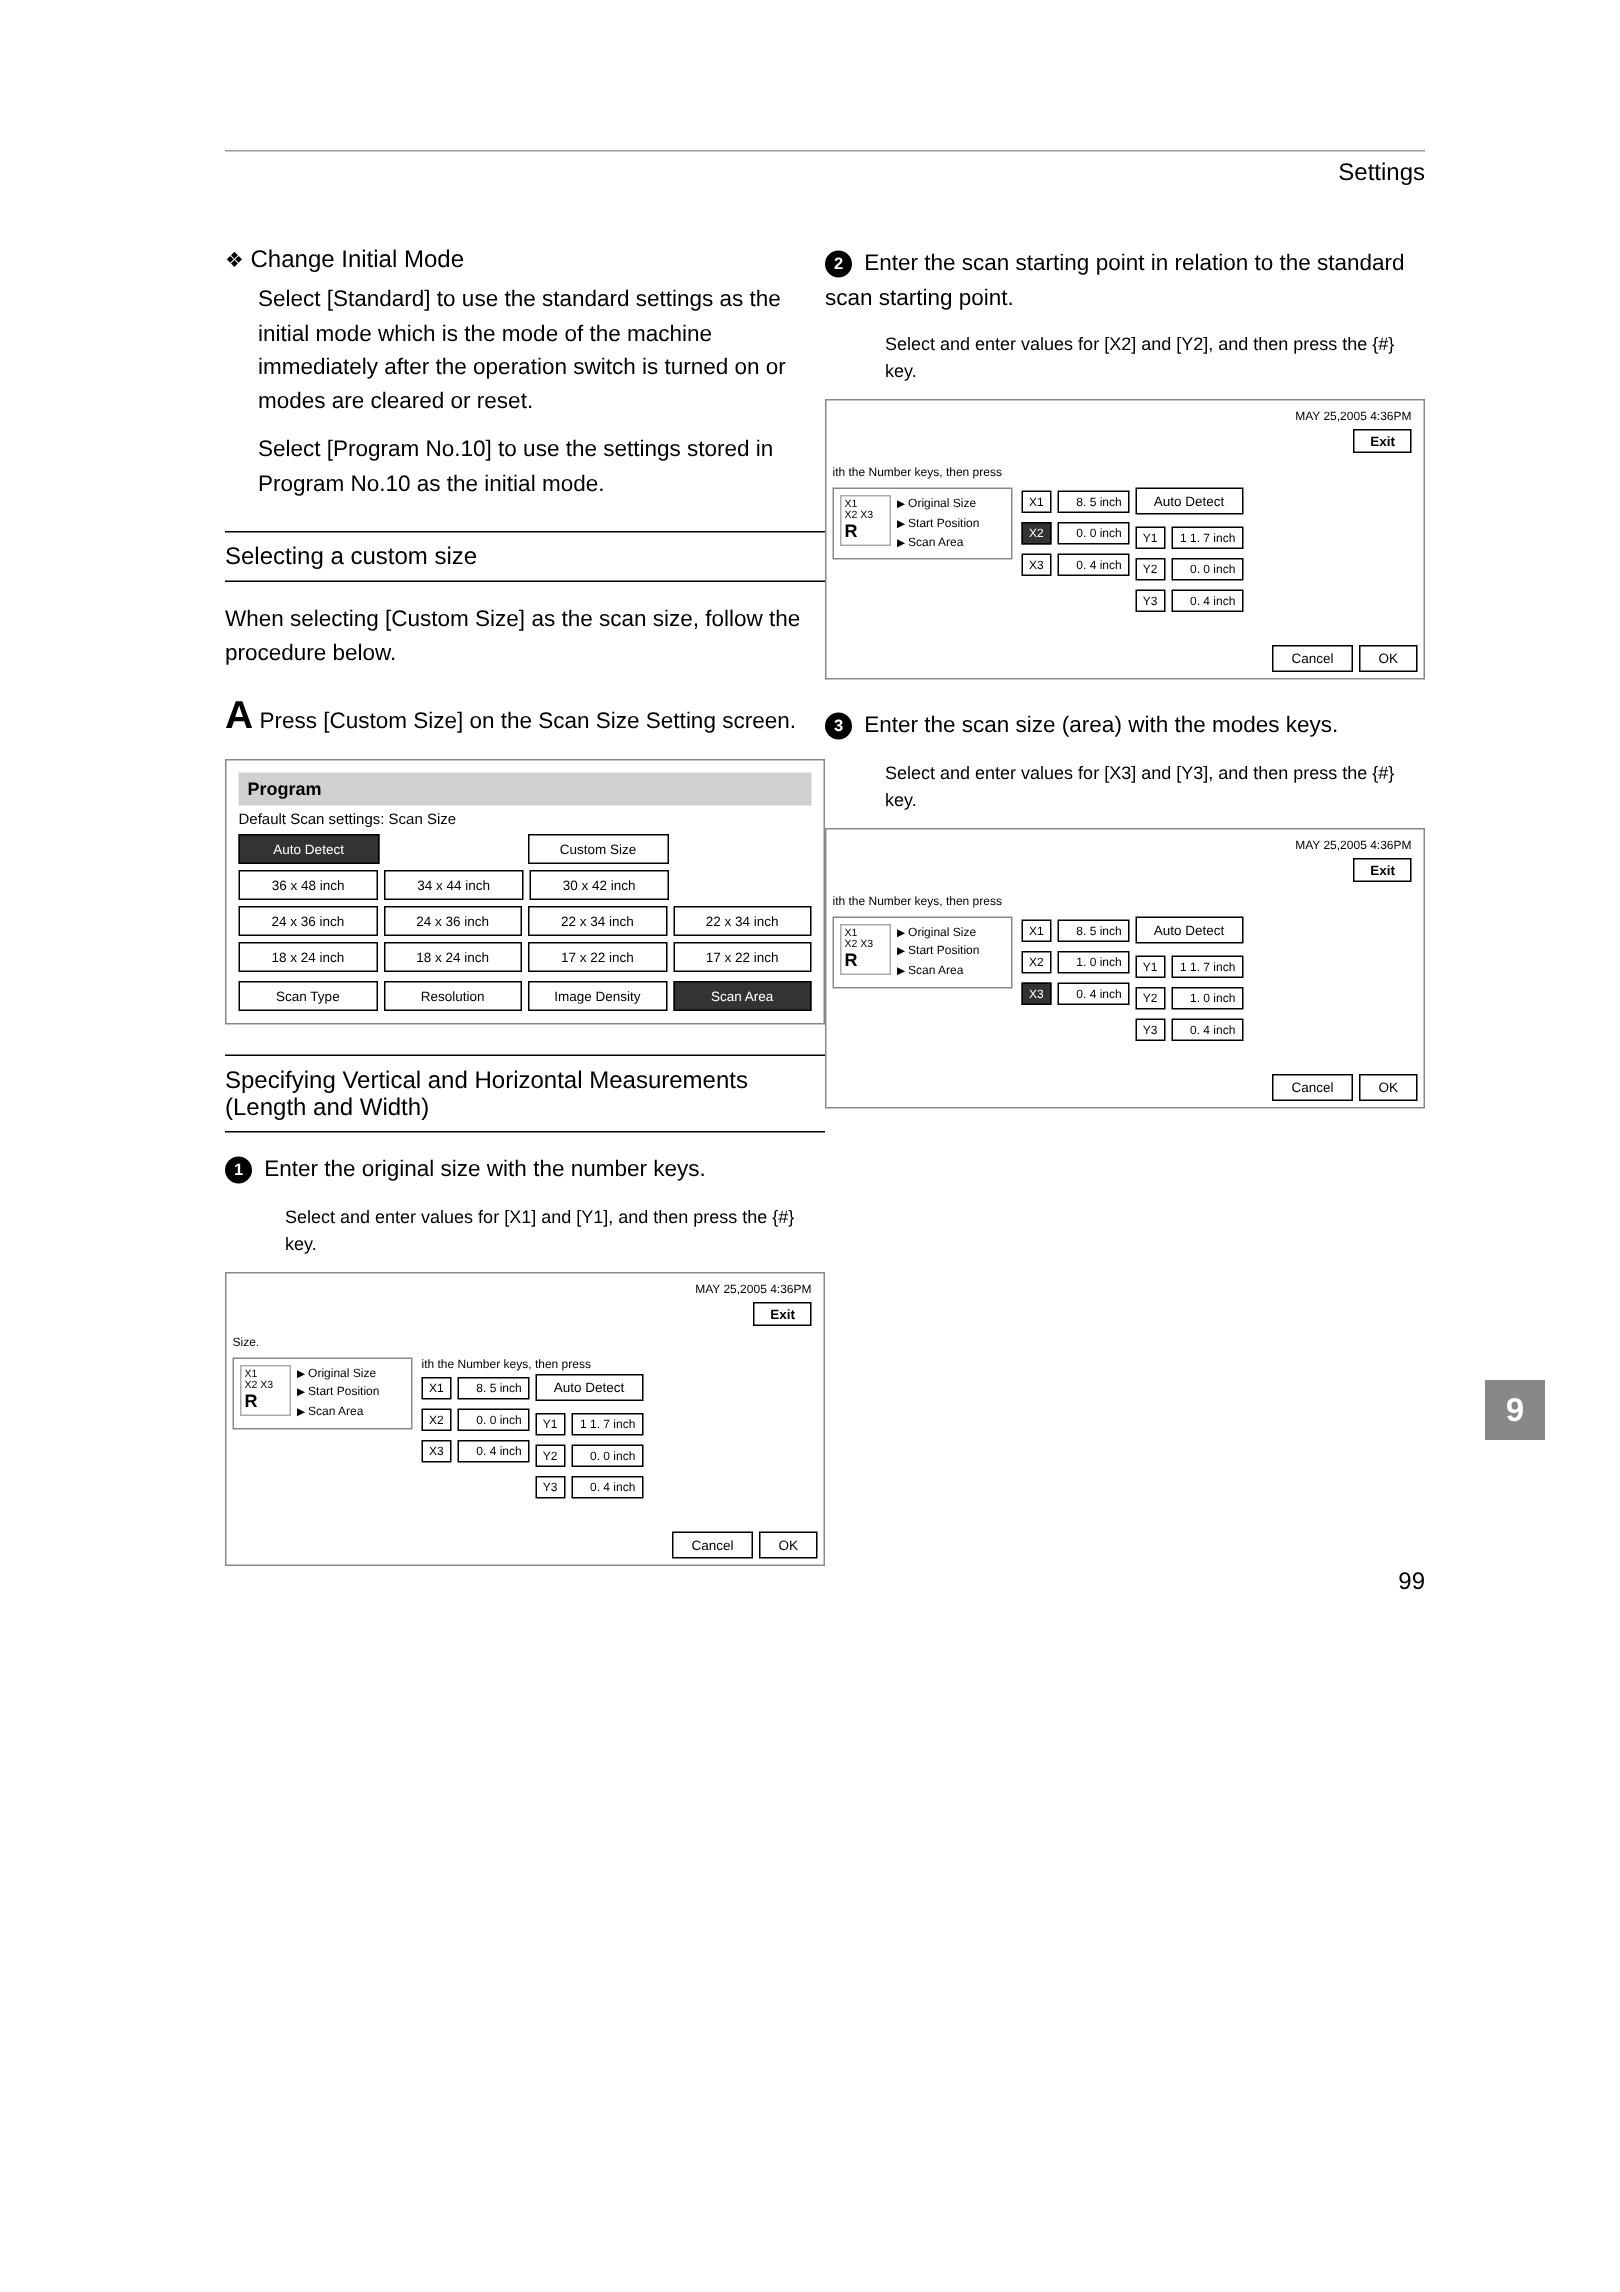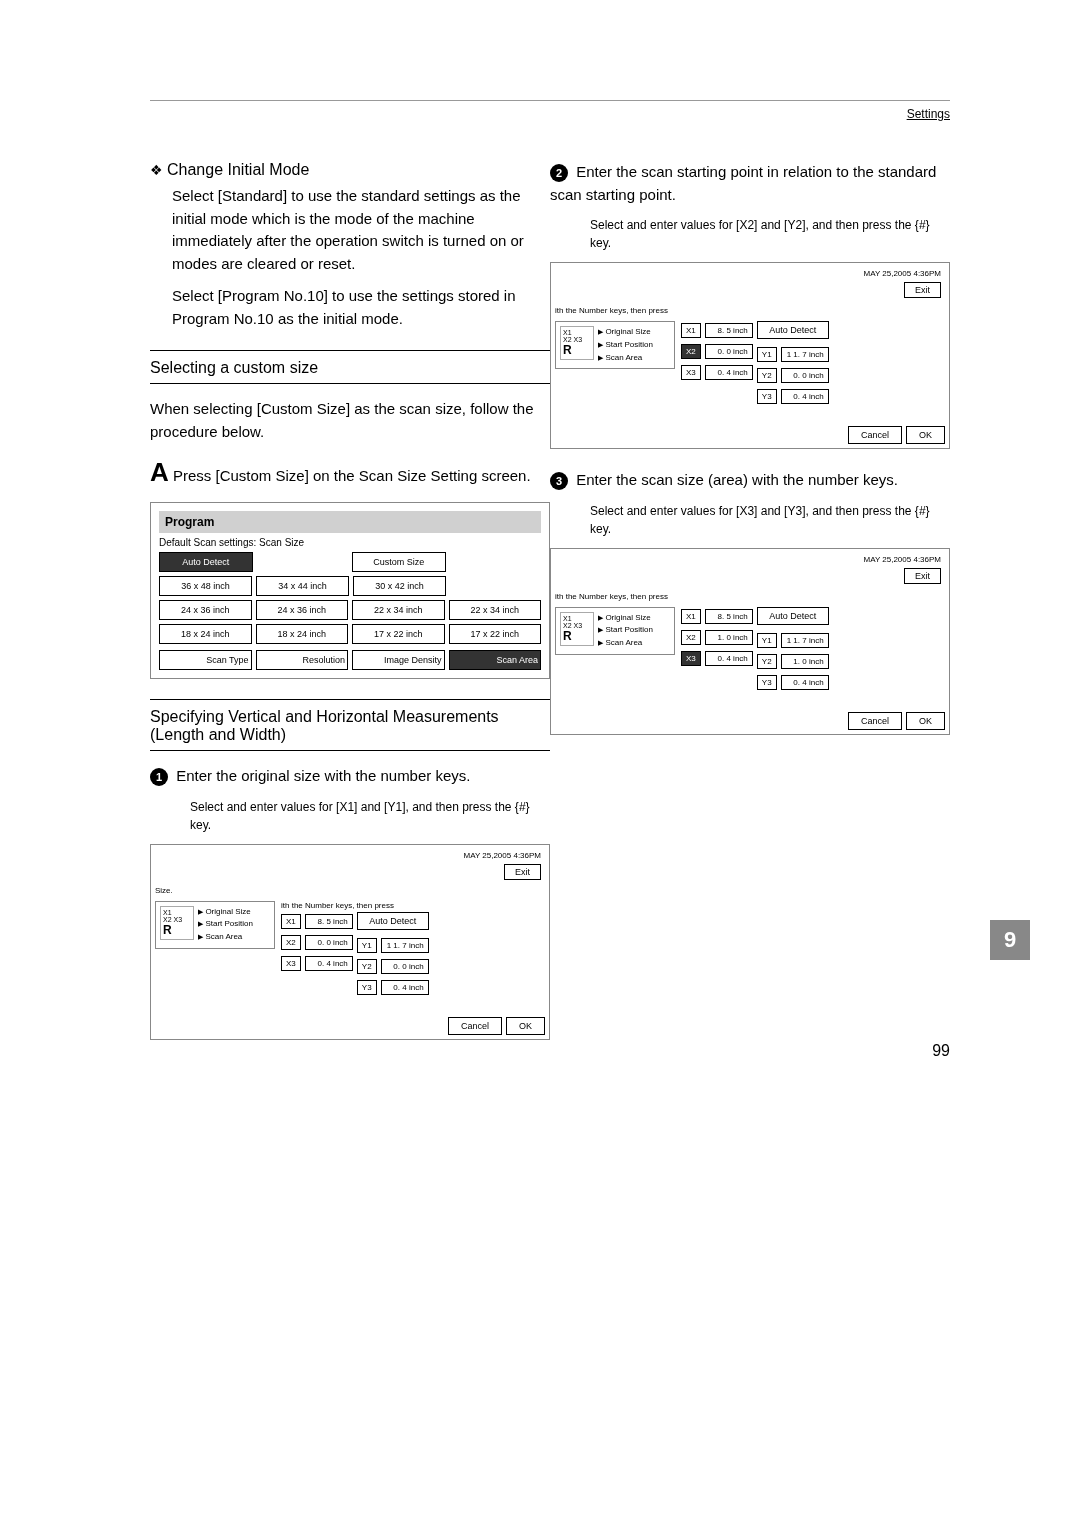--- a/index.html
+++ b/index.html
@@ -1,45 +1,45 @@
 <!DOCTYPE html>
 <html><head>
   <meta charset="utf-8">
   <style>
     * { margin: 0; padding: 0; box-sizing: border-box; }
     body { font-family: Arial, sans-serif; font-size: 14px; position: relative; width: 1080px; height: 1528px; background: #fff; }
     .page { padding: 100px 130px 60px 150px; position: relative; }
     .header-line { border-top: 1px solid #999; margin-bottom: 6px; }
-    .header-text { text-align: right; font-size: 12px; margin-bottom: 40px; text-decoration: underline; }
+    .header-text { text-align: right; font-size: 16px; margin-bottom: 40px; }
     .two-col { display: flex; }
     .col { flex: 1; }
     .diamond { font-size: 14px; }
     .section-title { font-size: 16px; margin-bottom: 6px; }
     .body-text { font-size: 15px; line-height: 1.5; margin-left: 22px; margin-bottom: 10px; }
     .body-text2 { font-size: 12px; line-height: 1.5; margin-left: 40px; margin-bottom: 10px; }
     .hr-thick { border-top: 1.5px solid #000; margin: 20px 0 8px 0; }
     .hr-thin { border-top: 1px solid #000; margin: 6px 0 14px 0; }
     .sub-head { font-size: 16px; margin: 0 0 2px 0; }
     .big-letter { font-size: 26px; font-weight: bold; display: inline-block; vertical-align: baseline; }
     .step-line { font-size: 15px; line-height: 1.5; margin-bottom: 10px; }
     .step-line .circnum { display: inline-flex; width: 18px; height: 18px; border-radius: 50%; background: #000; color: #fff; font-size: 11px; align-items: center; justify-content: center; font-weight: bold; vertical-align: middle; margin-right: 4px; }
     .features-panel { border: 1px solid #888; background: #fff; margin: 10px 0 20px 0; padding: 8px; font-size: 10px; }
     .features-head { background: #d0d0d0; padding: 4px 6px; font-weight: bold; font-size: 12px; margin-bottom: 4px; }
     .features-sub { font-size: 10px; margin: 4px 0; }
     .btn-row { display: flex; gap: 4px; margin: 4px 0; }
     .btn { flex: 1; border: 1.5px solid #000; padding: 4px 2px; text-align: center; font-size: 9px; background: #fff; }
     .btn.dark { background: #333; color: #fff; }
     .btn.empty { border: none; }
     .btn-tabs { display: flex; gap: 4px; margin-top: 6px; }
-    .btn-tab { flex: 1; border: 1.5px solid #000; padding: 4px 2px; text-align: right; font-size: 9px; }
+    .btn-tab { flex: 1; border: 1.5px solid #000; padding: 4px 2px; text-align: center; font-size: 9px; }
     .btn-tab.dark { background: #333; color: #fff; }
     .scan-panel { border: 1px solid #888; background: #fff; margin: 10px 0 20px 0; padding: 4px; font-size: 9px; }
     .scan-top { display: flex; justify-content: flex-end; align-items: center; gap: 8px; padding: 2px 4px; }
     .scan-date { font-size: 8px; }
-    .scan-exit { border: 1.5px solid #000; padding: 2px 10px; font-size: 9px; }
+    .scan-exit { border: 1.5px solid #000; padding: 2px 10px; font-size: 9px; font-weight: bold; }
     .scan-body { display: flex; gap: 6px; margin-top: 6px; }
     .scan-left { width: 120px; }
     .scan-right { flex: 1; }
     .scan-hint { font-size: 8px; margin-bottom: 2px; }
     .scan-diagram { border: 1px solid #888; padding: 4px; font-size: 8px; display:flex; gap:4px; align-items:flex-start;}
     .scan-diag-box{border:1px solid #aaa; width:34px; font-size:7px; padding:2px;}
     .scan-diag-labels{font-size:8px; line-height:1.6;}
     .scan-diag-labels .tri::before{content:"▶"; font-size:7px; margin-right:2px;}
     .scan-row { display: flex; align-items: center; gap: 4px; margin: 2px 0; }
     .scan-cell-label { border: 1px solid #000; padding: 2px 4px; min-width: 18px; text-align: center; font-size: 8px; }
@@ -261,21 +261,21 @@
           </div>
         </div>
         <div class="scan-footer">
           <span class="scan-foot-btn">Cancel</span>
           <span class="scan-foot-btn">OK</span>
         </div>
       </div>
 
       <div class="step-line">
         <span class="circnum">3</span>
-        <span>Enter the scan size (area) with the number keys.</span>
+        <span>Enter the scan size (area) with the modes keys.</span>
       </div>
       <div class="body-text2">Select and enter values for [X3] and [Y3], and then press the {#} key.</div>
 
       <div class="scan-panel">
         <div class="scan-top">
           <span class="scan-date">MAY   25,2005   4:36PM</span>
         </div>
         <div class="scan-top">
           <span class="scan-exit">Exit</span>
         </div>

